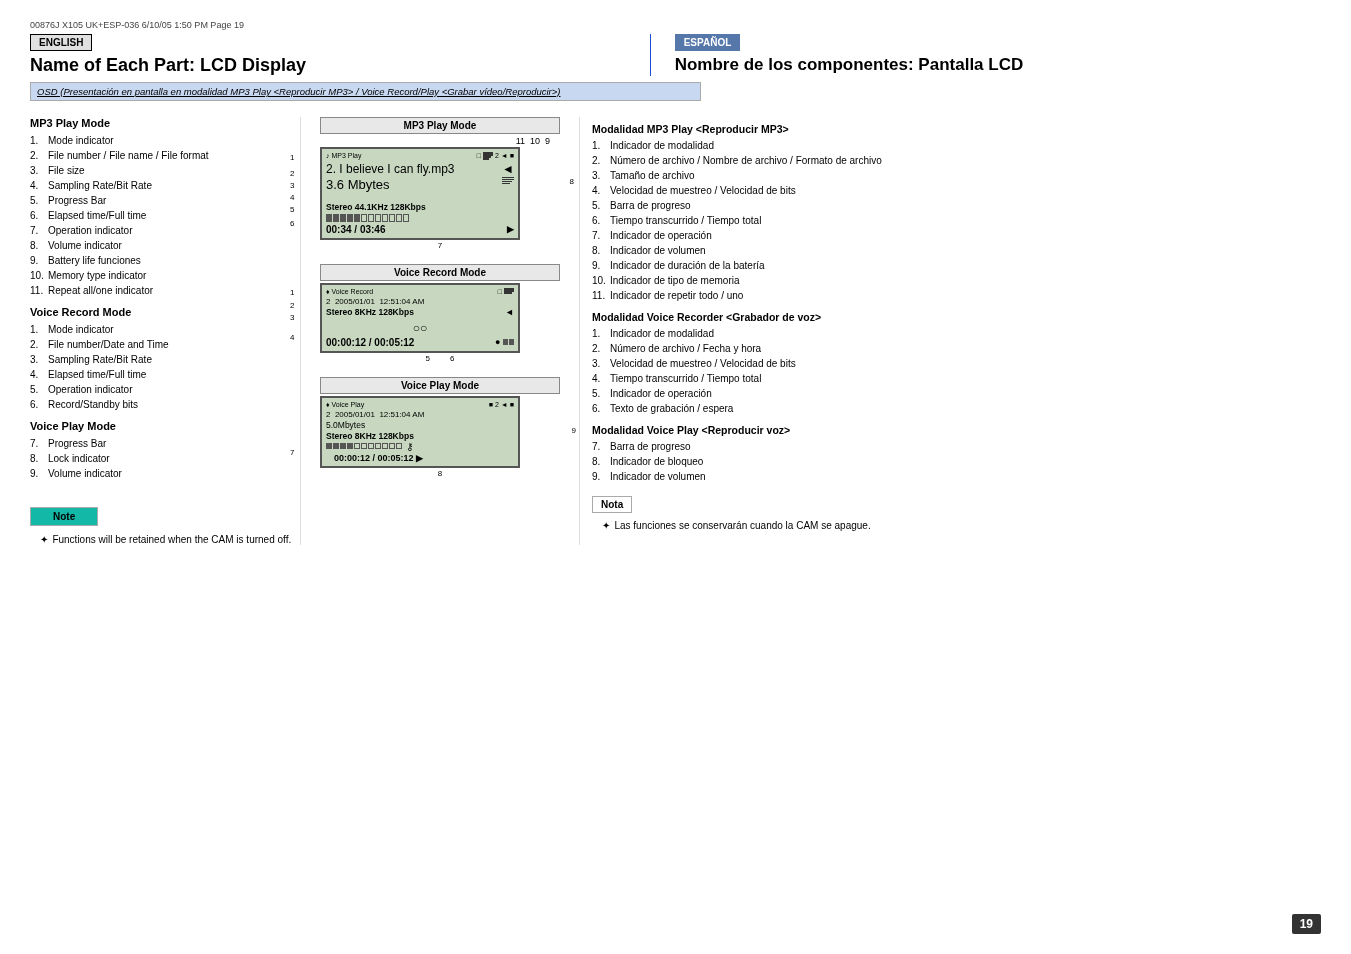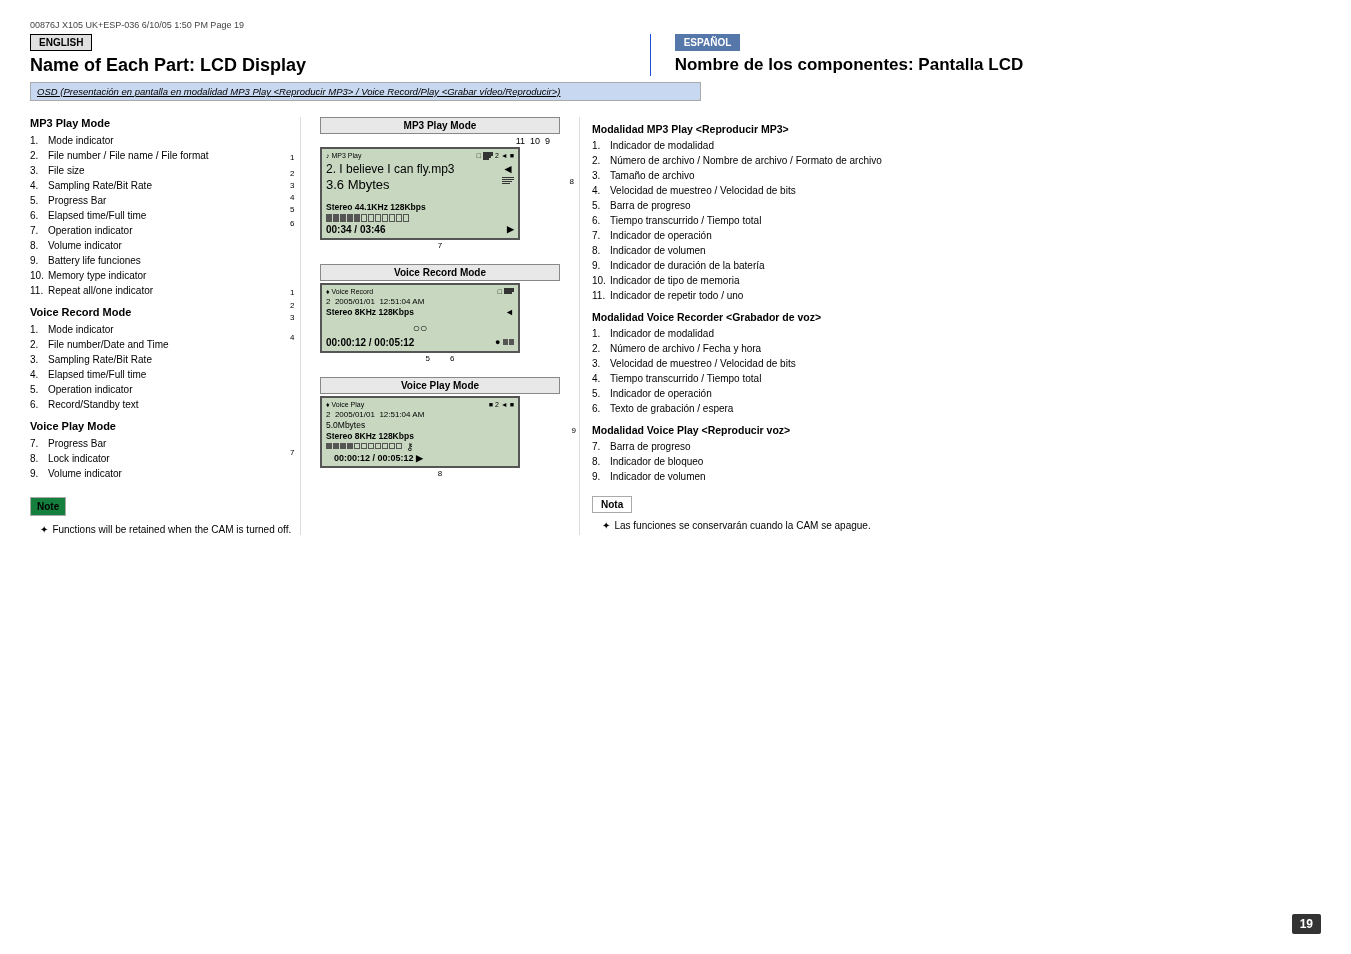--- a/index.html
+++ b/index.html
@@ -96,27 +96,27 @@
     }
 
     .num-list li .num {
       min-width: 18px;
       font-size: 10px;
     }
 
     
     .note-box {
       border: 1px solid #aaa;
-      padding: 3px 6px;
-      margin-top: 6px;
+      padding: 3px 22px;
+      margin-top: 16px;
       margin-bottom: 4px;
       display: inline-block;
       font-size: 10px;
       font-weight: bold;
-      background: #15803d;
+      background: #14b8a6;
     }
 
     .note-text {
       font-size: 10px;
       margin-top: 4px;
       padding-left: 10px;
     }
 
     .checkmark {
       margin-right: 4px;
@@ -321,21 +321,21 @@
         <li>
             <span class="num">4.</span>
             <span>Elapsed time/Full time</span>
           </li>
         <li>
             <span class="num">5.</span>
             <span>Operation indicator</span>
           </li>
         <li>
             <span class="num">6.</span>
-            <span>Record/Standby text</span>
+            <span>Record/Standby bits</span>
           </li>
       </ol>
 
       <div class="mode-heading">Voice Play Mode</div>
       <ol class="num-list">
         <li>
             <span class="num">7.</span>
             <span>Progress Bar</span>
           </li>
         <li>

